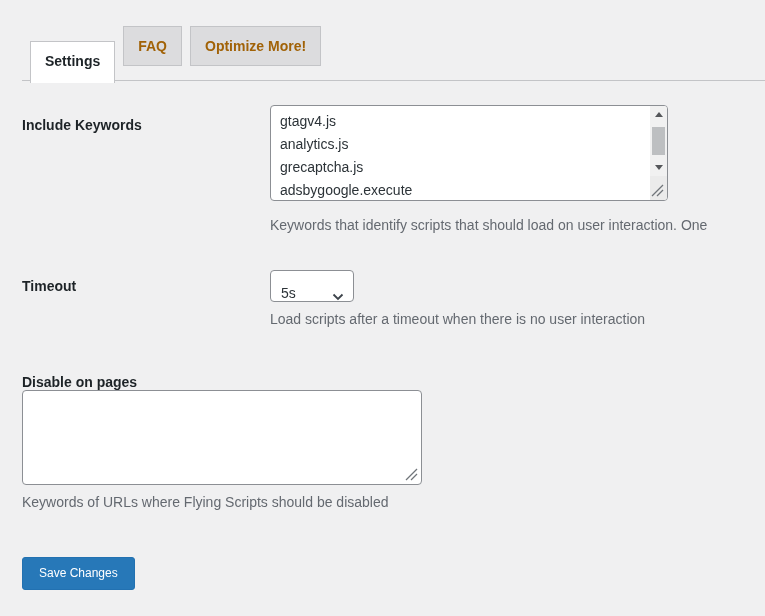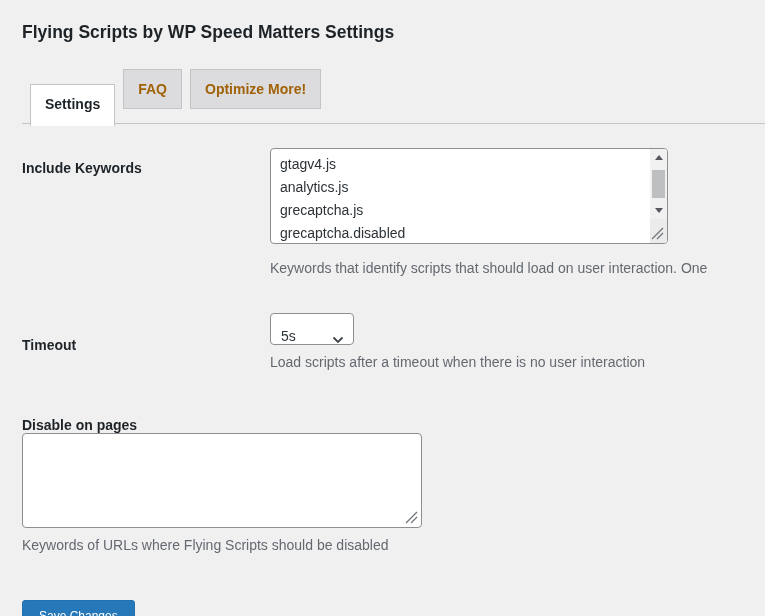--- a/index.html
+++ b/index.html
@@ -66,21 +66,21 @@
     width: 248px;
     font-size: 14px;
     font-weight: bold;
     color: #1d2327;
   }
   .row-field { flex: 1; min-width: 0; }
 
   .row-include { margin-top: 22px; }
   .row-include .row-label { padding-top: 12px; }
   .row-timeout { margin-top: 36px; }
-  .row-timeout .row-label { padding-top: 8px; margin-top: 16px; }
+  .row-timeout .row-label { padding-top: 8px; }
   .row-disable { margin-top: 37px; flex-direction: column; }
   .row-disable .row-label { padding-top: 9px; }
 
   .help {
     font-size: 14px;
     line-height: 17px;
     color: #646970;
     white-space: nowrap;
     overflow: hidden;
   }
@@ -185,38 +185,37 @@
     font-size: 12px;
     font-family: "Liberation Sans", "DejaVu Sans", sans-serif;
     cursor: pointer;
   }
 </style>
 </head>
 <body>
 
 <div class="page">
 
-  <h1 class="page-title">Flying Scripts by WP Speed Matters Settings</h1>
 
   <div class="tabs">
     <div class="tab active"><span>Settings</span></div>
     <div class="tab"><span>FAQ</span></div>
     <div class="tab"><span>Optimize More!</span></div>
   </div>
 
   
   <div class="row row-include">
     <div class="row-label">Include Keywords</div>
     <div class="row-field">
       <div class="textarea textarea-include">
         <div class="ta-content">
           <div>gtagv4.js</div>
           <div>analytics.js</div>
           <div>grecaptcha.js</div>
-          <div>grecaptcha.disabled</div>
+          <div>adsbygoogle.execute</div>
         </div>
         <div class="scrollbar">
           <div class="sb-btn sb-up">
               <div class="tri-up"></div>
             </div>
           <div class="sb-thumb"></div>
           <div class="sb-btn sb-down">
               <div class="tri-down"></div>
             </div>
         </div>

